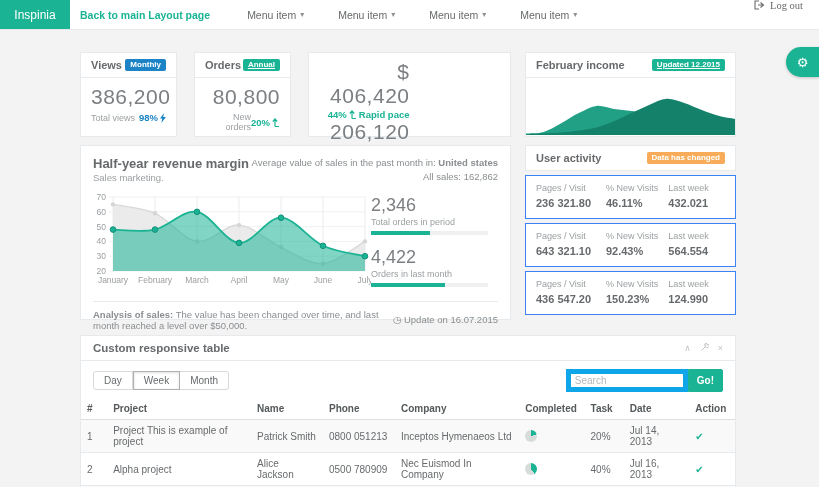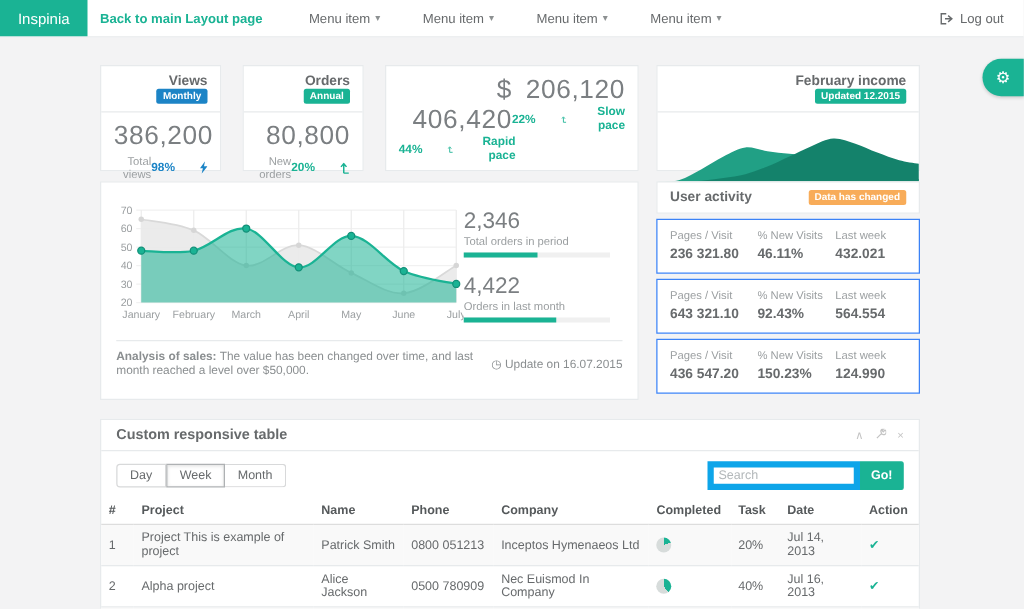--- a/index.html
+++ b/index.html
@@ -9,51 +9,51 @@
     font-family:"Liberation Sans","DejaVu Sans",sans-serif;
     font-size:11px; color:#676a6c;
   }
   
   .navbar { height:30px; background:#fff; border-bottom:1px solid #e7eaec; display:flex; align-items:stretch; }
   .brand { width:70px; background:#1ab394; color:#fff; font-size:12px; display:flex; align-items:center; justify-content:center; }
   .back-link { display:flex; align-items:center; padding:0 20px 0 10px; color:#1ab394; font-weight:bold; font-size:10.5px; cursor:pointer; }
   .menu-item { display:flex; align-items:center; padding:0 17px; font-size:10.5px; color:#676a6c; cursor:pointer; }
   .caret { font-size:8px; margin-left:4px; color:#8d9192; }
   .nav-spacer { flex:1; }
-  .logout { display:flex; align-items:center; gap:5px; padding:0 16px; font-size:10.5px; cursor:pointer; }
+  .logout { display:flex; gap:5px; padding:0 16px; font-size:10.5px; cursor:pointer;font-family:Liberation Serif, serif; }
   
   .theme-btn { position:absolute; right:0; top:47px; width:33px; height:30px; background:#1ab394;
     border-radius:17px 0 0 17px; color:#fff; display:flex; align-items:center; justify-content:center;
     font-size:13px; cursor:pointer; box-shadow:0 1px 3px rgba(0,0,0,.2); }
   
   .main { padding:22px 83px 0 80px; }
   .row1 { display:flex; height:85px; }
   .row2 { display:flex; margin-top:8px; height:175px; }
   .col-left { width:431px; margin-right:14px; }
   .col-right { width:211px; }
   
   .ibox { background:#fff; border:1px solid #e7eaec; }
-  .ibox-title { display:flex; align-items:flex-end; justify-content:space-between; padding:6px 10px;
-    border-bottom:1px solid #e7eaec; font-weight:bold; font-size:11px; color:#676a6c;flex-direction:column; }
+  .ibox-title { display:flex; align-items:flex-start; justify-content:space-between; padding:6px 10px;
+    border-bottom:1px solid #e7eaec; font-weight:bold; font-size:11px; color:#676a6c; }
   .badge { font-size:8px; font-weight:bold; color:#fff; padding:2px 5px; border-radius:2px; line-height:1; }
   .badge-blue { background:#1c84c6; }
-  .badge-teal { background:#1ab394; }
+  .badge-teal { background:#1ab394;text-decoration:underline; }
   .badge-orange { background:#f8ac59; }
   .card-views { width:97px; margin-right:17px; }
   .card-orders { width:97px; margin-right:17px; }
   .card-visits { width:203px; margin-right:14px; }
   .card-income { width:211px; }
   .ibox-content { padding:7px 10px;text-align:right; }
   .big-num { font-size:21px; font-weight:300; color:#7b7f82; letter-spacing:.5px; }
   .stat-row { display:flex; justify-content:space-between; align-items:center; margin-top:3px; }
   .stat-label { font-size:9px; color:#9b9fa1; }
-  .delta { font-size:9.5px; font-weight:bold; display:inline-flex; align-items:center; gap:20px; }
+  .delta { font-size:9.5px; font-weight:bold; display:inline-flex; align-items:center; gap:2px; }
   .delta-blue { color:#1c84c6; }
   .delta-teal { color:#1ab394; }
-  .visits-cols { display:flex; }
+  .visits-cols { display:flex;flex-direction:column; }
   .visits-col { width:50%; }
   .income-content { padding:0; height:57px; overflow:hidden; }
   
   .rev-panel { height:175px; padding:10px 12px 0 12px; }
   .rev-head { display:flex; justify-content:space-between; }
   .rev-title { font-size:13px; font-weight:bold; color:#676a6c; }
   .rev-sub { font-size:9.5px; color:#9b9fa1; margin-top:1px; }
   .rev-meta { text-align:right; font-size:9.5px; color:#8a8e90; line-height:1.5; }
   .rev-body { display:flex; margin-top:4px; }
   .rev-chart { width:278px; }
@@ -215,20 +215,34 @@
             <path d="M0.0,55.5 C2.9,55.2 11.7,55.7 17.6,54.0 C23.4,52.3 29.3,48.4 35.2,45.3 C41.0,42.1 46.9,38.0 52.8,35.1 C58.6,32.2 64.5,28.6 70.3,27.9 C76.2,27.3 82.1,30.1 87.9,31.0 C93.8,31.9 99.6,32.4 105.5,33.0 C111.4,33.7 117.2,34.1 123.1,35.1 C128.9,36.1 134.8,37.8 140.7,39.2 C146.5,40.5 152.4,41.9 158.3,43.2 C164.1,44.6 170.0,46.0 175.8,47.3 C181.7,48.7 187.6,50.4 193.4,51.4 C199.3,52.4 208.1,53.1 211.0,53.4 L211,57 L0,57 Z" fill="#21a085"></path>
             <path d="M0.0,56.0 C2.9,55.9 11.7,55.7 17.6,55.5 C23.4,55.2 29.3,55.0 35.2,54.5 C41.0,54.0 46.9,53.3 52.8,52.4 C58.6,51.6 64.5,50.9 70.3,49.4 C76.2,47.8 82.1,45.6 87.9,43.2 C93.8,40.9 99.6,37.8 105.5,35.1 C111.4,32.4 117.2,29.3 123.1,26.9 C128.9,24.5 134.8,21.1 140.7,20.8 C146.5,20.5 152.4,23.0 158.3,24.9 C164.1,26.8 170.0,29.8 175.8,32.0 C181.7,34.2 187.6,36.6 193.4,38.1 C199.3,39.7 208.1,40.7 211.0,41.2 L211,57 L0,57 Z" fill="#14826b"></path>
           </svg>
       </div>
     </div>
   </div>
 
   <div class="row2">
 
     <div class="col-left ibox rev-panel">
+      <div class="rev-head">
+        <div>
+          <div class="rev-title">Half-year revenue margin</div>
+          <div class="rev-sub">Sales marketing.</div>
+        </div>
+        <div class="rev-meta">
+          <div>
+            <span>Average value of sales in the past month in: </span><b>United states</b>
+          </div>
+          <div>
+            <span>All sales: </span><span>162,862</span>
+          </div>
+        </div>
+      </div>
       <div class="rev-body">
         <div class="rev-chart">
           <svg id="mainchart" width="278" height="97" viewBox="0 0 278 97">
               <line x1="16" y1="82" x2="272" y2="82" stroke="#f1f1f1" stroke-width="1"></line>
               <text x="13" y="85" text-anchor="end" font-size="8.5" fill="#9b9fa1">20</text>
               <line x1="16" y1="67.2" x2="272" y2="67.2" stroke="#f1f1f1" stroke-width="1"></line>
               <text x="13" y="70.2" text-anchor="end" font-size="8.5" fill="#9b9fa1">30</text>
               <line x1="16" y1="52.4" x2="272" y2="52.4" stroke="#f1f1f1" stroke-width="1"></line>
               <text x="13" y="55.4" text-anchor="end" font-size="8.5" fill="#9b9fa1">40</text>
               <line x1="16" y1="37.6" x2="272" y2="37.6" stroke="#f1f1f1" stroke-width="1"></line>

